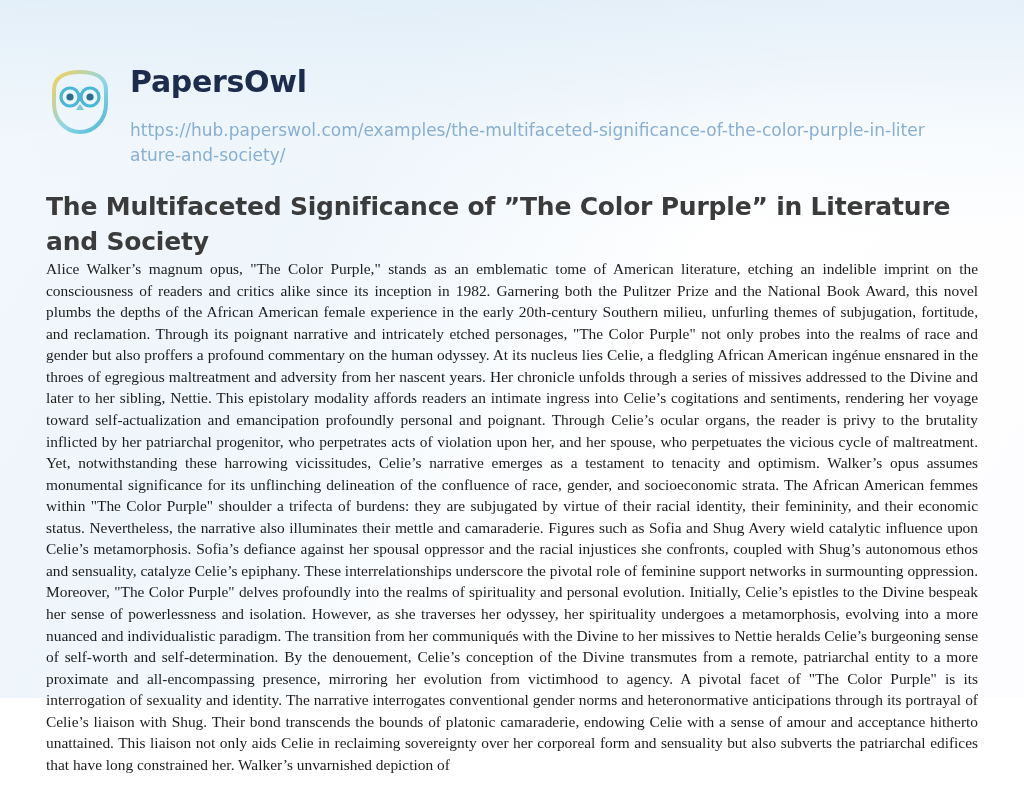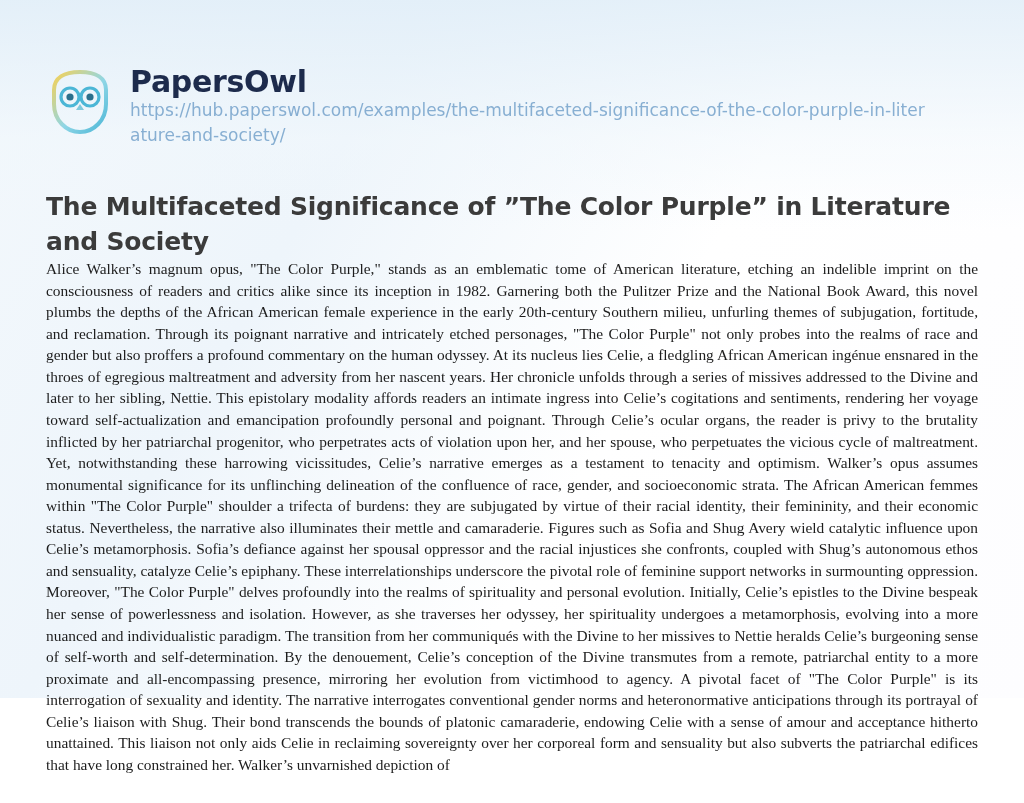--- a/index.html
+++ b/index.html
@@ -56,21 +56,21 @@
     letter-spacing: -0.3px;
     line-height: 1.05;
   }
   .brand-url {
     font-family: "DejaVu Sans", sans-serif;
     font-size: 17px;
     color: #7fa9cf;
     line-height: 1.5;
     max-width: 800px;
     word-break: break-all;
-    margin-top: 0;
+    margin-top: 20px;
     opacity: 0.92;
   }
   .doc-title {
     position: absolute;
     left: 46px;
     top: 172px;
     width: 940px;
     font-family: "DejaVu Sans", sans-serif;
     font-size: 25px;
     font-weight: bold;

